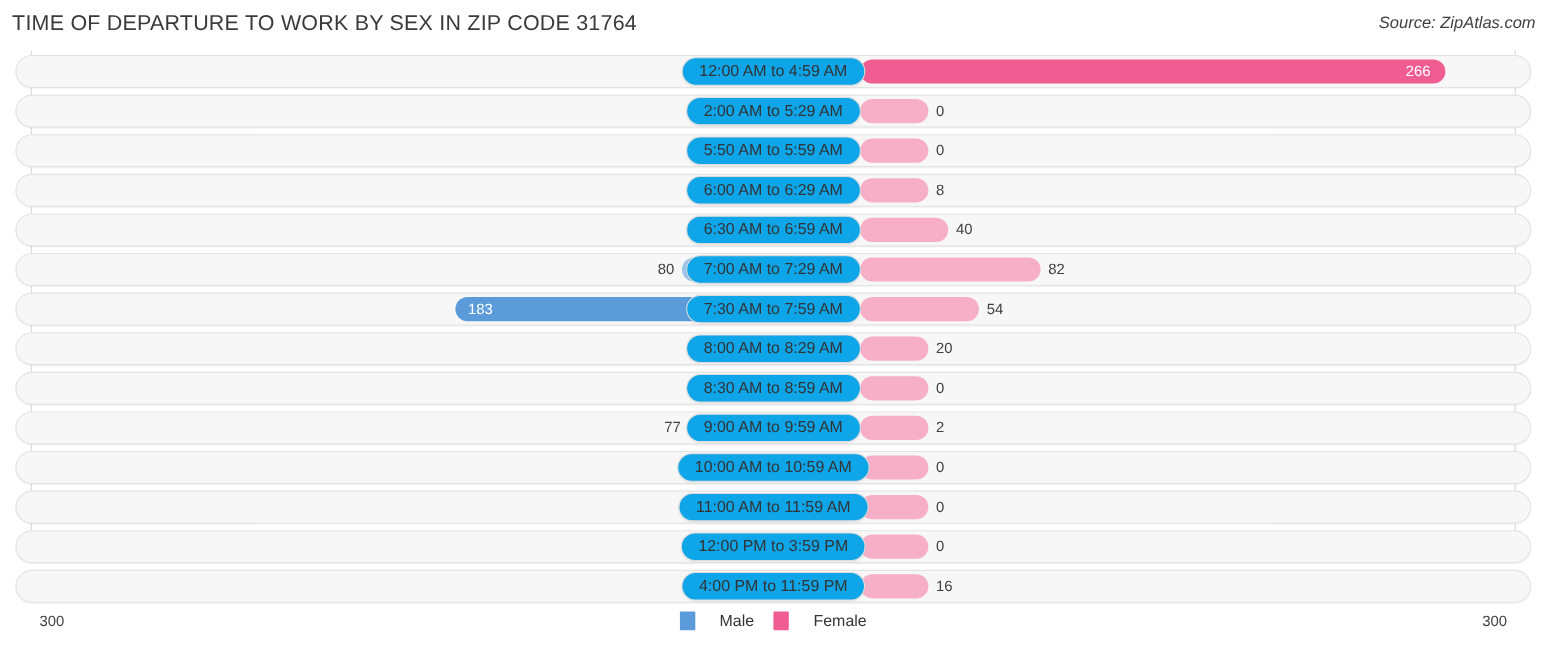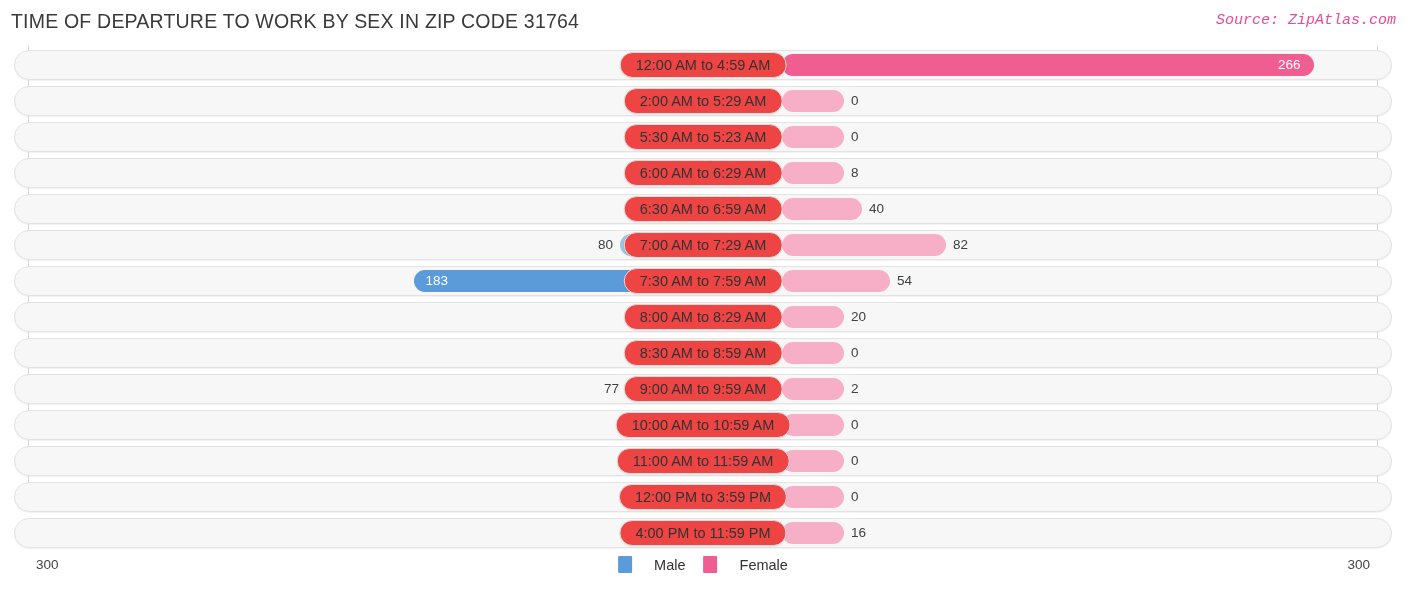--- a/index.html
+++ b/index.html
@@ -17,21 +17,21 @@
   .header {
     position: absolute; top: 0; left: 0; width: 1406px; height: 46px;
   }
   .chart-title {
     position: absolute; left: 11px; top: 10px;
     font-size: 19.5px; letter-spacing: .2px;
     color: #3a3a3a; font-weight: 400; white-space: nowrap;
   }
   .source {
     position: absolute; right: 10px; top: 12px;
-    font-size: 15px; font-style: italic; color: #ec4899; white-space: nowrap; font-family: Liberation Mono, monospace;
+    font-size: 15px; font-style: italic; color: #404040; white-space: nowrap;
   }
 
   
   .plot {
     position: absolute; left: 0; top: 46px;
     width: 1406px; height: 507px;
   }
   .axis-line {
     position: absolute; top: 0; bottom: 52px; width: 1px;
     background: #d9d9d9;
@@ -64,21 +64,21 @@
     position: absolute; top: 3px; height: 22px; line-height: 22px;
     font-size: 13.5px; color: #404040; white-space: nowrap;
   }
   .bar-val.inside { color: #ffffff; }
 
   .center-pill {
     position: absolute; top: 1px; left: 50%;
     transform: translateX(-50%);
     height: 26px; line-height: 25px;
     padding: 0 15px;
-    background: #ef4444;
+    background: #0ea5e9;
     border: 1px solid #dcdcdc;
     border-radius: 13px;
     font-size: 14.5px; color: #333333;
     white-space: nowrap; text-align: center;
     box-shadow: 0 1px 2px rgba(0,0,0,0.06);
     z-index: 3;
   }
 
   
   .footer {
@@ -127,21 +127,21 @@
           <div class="bar-val" style="right: 680px;">5</div>
           <div class="bar bar-female" style="left: 767px; width: 62px;"></div>
           <div class="bar-val" style="left: 836px;">0</div>
           <div class="center-pill">2:00 AM to 5:29 AM</div>
         </div>
         <div class="row">
           <div class="bar bar-male" style="right: 611px; width: 62px;"></div>
           <div class="bar-val" style="right: 680px;">5</div>
           <div class="bar bar-female" style="left: 767px; width: 62px;"></div>
           <div class="bar-val" style="left: 836px;">0</div>
-          <div class="center-pill">5:30 AM to 5:23 AM</div>
+          <div class="center-pill">5:50 AM to 5:59 AM</div>
         </div>
         <div class="row">
           <div class="bar bar-male" style="right: 611px; width: 62px;"></div>
           <div class="bar-val" style="right: 680px;">24</div>
           <div class="bar bar-female" style="left: 767px; width: 62px;"></div>
           <div class="bar-val" style="left: 836px;">8</div>
           <div class="center-pill">6:00 AM to 6:29 AM</div>
         </div>
         <div class="row">
           <div class="bar bar-male" style="right: 611px; width: 62px;"></div>

